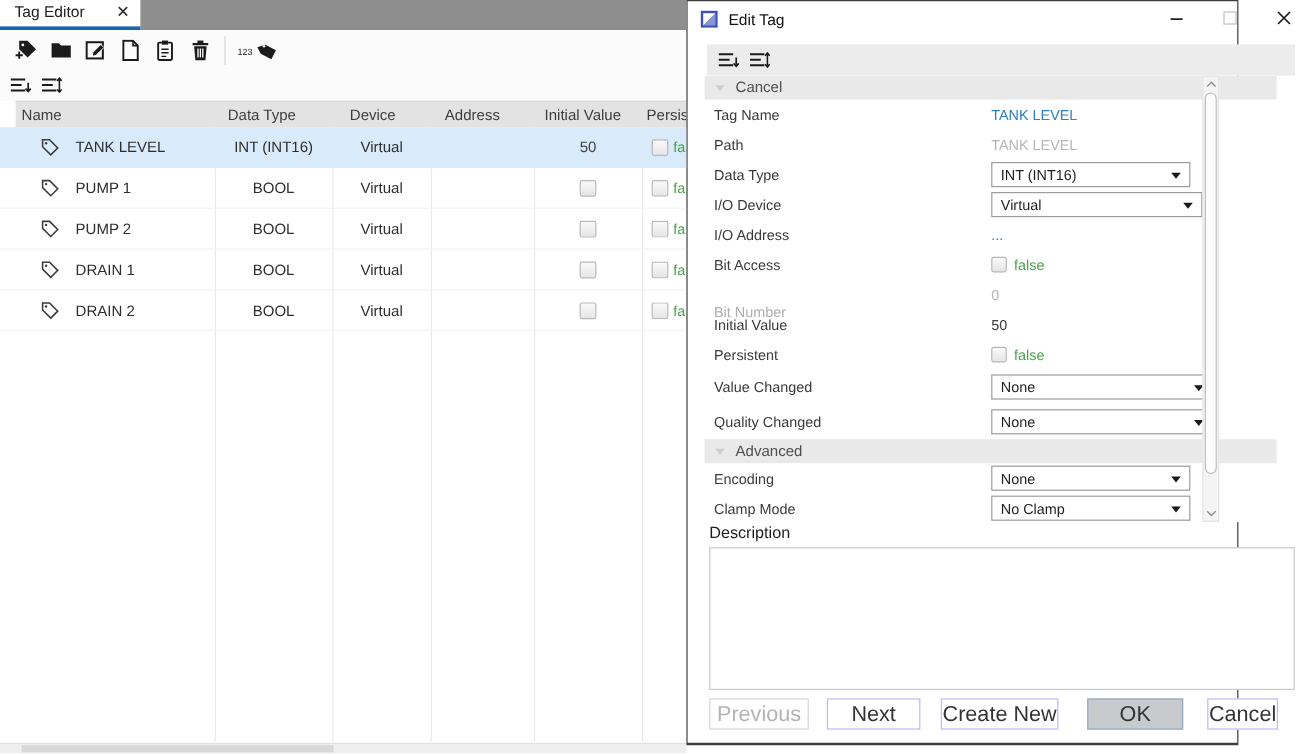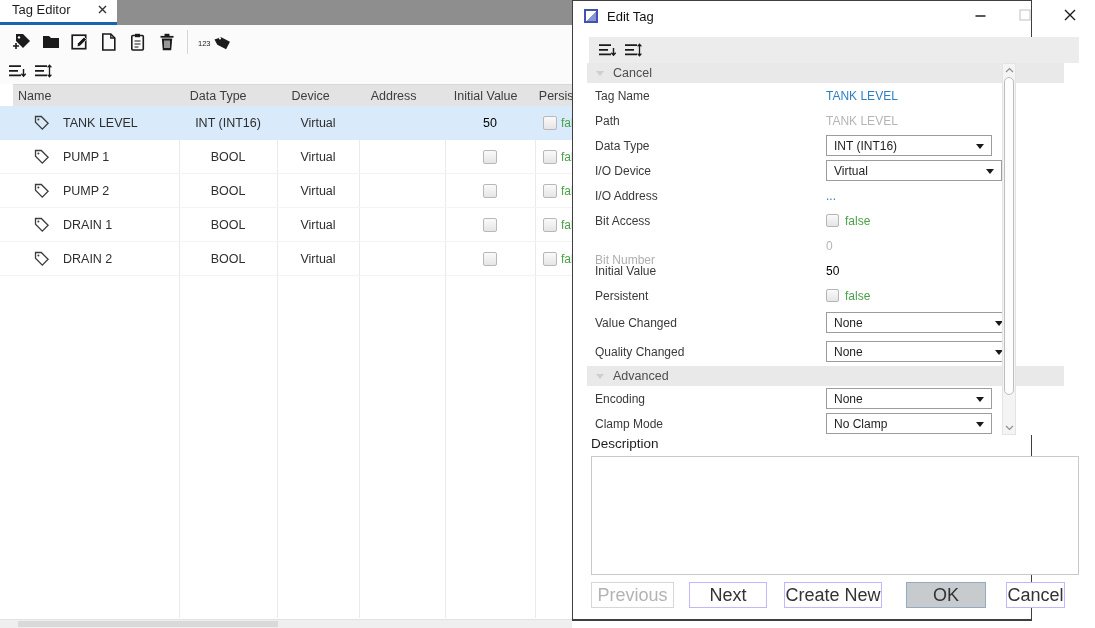--- a/index.html
+++ b/index.html
@@ -33,21 +33,21 @@
   .thead .c-type { padding-left:2px; } .thead .c-dev { padding-left:8px; }
   .thead .c-addr { padding-left:7px; } .thead .c-init { padding-left:6px; }
   .thead .c-pers { padding-left:3px; }
   .tbody { position:relative; }
   .collines { position:absolute; top:0; height:512px; width:1px; background:#eaeaea; z-index:0; }
   .trow { height:34px; display:flex; align-items:center; position:relative; z-index:1;
           border-bottom:1px solid #f3f3f3; font-size:12.5px; color:#2e2e2e; cursor:default; }
   .trow.selected { background:#d9eafb; border-bottom-color:#d9eafb; }
   .cell-name { width:179px; display:flex; align-items:center; gap:13px; padding-left:33px; }
   .cell-c { display:flex; align-items:center; justify-content:center; }
-  .orange { color:#000000; }
+  .orange { color:#404040; }
   .cell-pers { width:37px; display:flex; align-items:center; gap:4px; padding-left:8px; overflow:hidden; }
   .falsetx { color:#4aa04a; font-size:12px; }
   .checkbox { width:14px; height:14px; flex:0 0 auto; border:1px solid #b8b8b8; border-radius:2px;
               background:linear-gradient(#fafafa,#e5e5e5); }
   .hscroll { position:absolute; left:0; bottom:0; width:572px; height:9px; background:#efefef; border-top:1px solid #e2e2e2; }
   .hthumb { position:absolute; left:18px; top:1px; bottom:1px; width:260px; background:#d9d9d9; }
 
   
   .dialog { position:absolute; left:572px; top:0; width:460px; height:621px; background:#fff;
             border:1px solid #3f3f3f; border-bottom-width:2px; }

